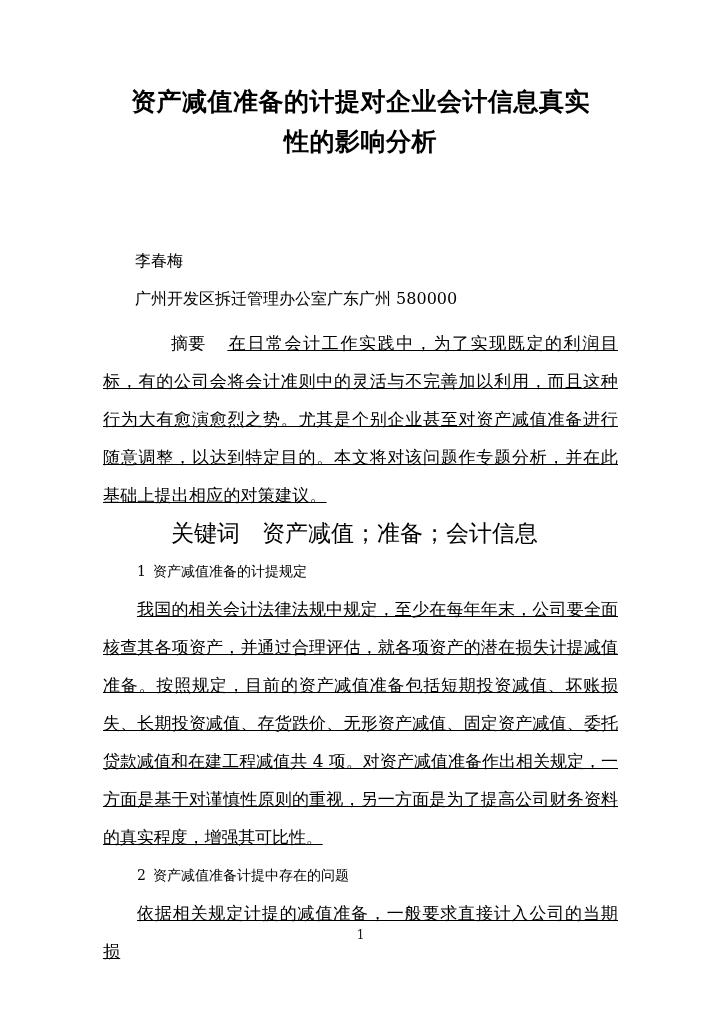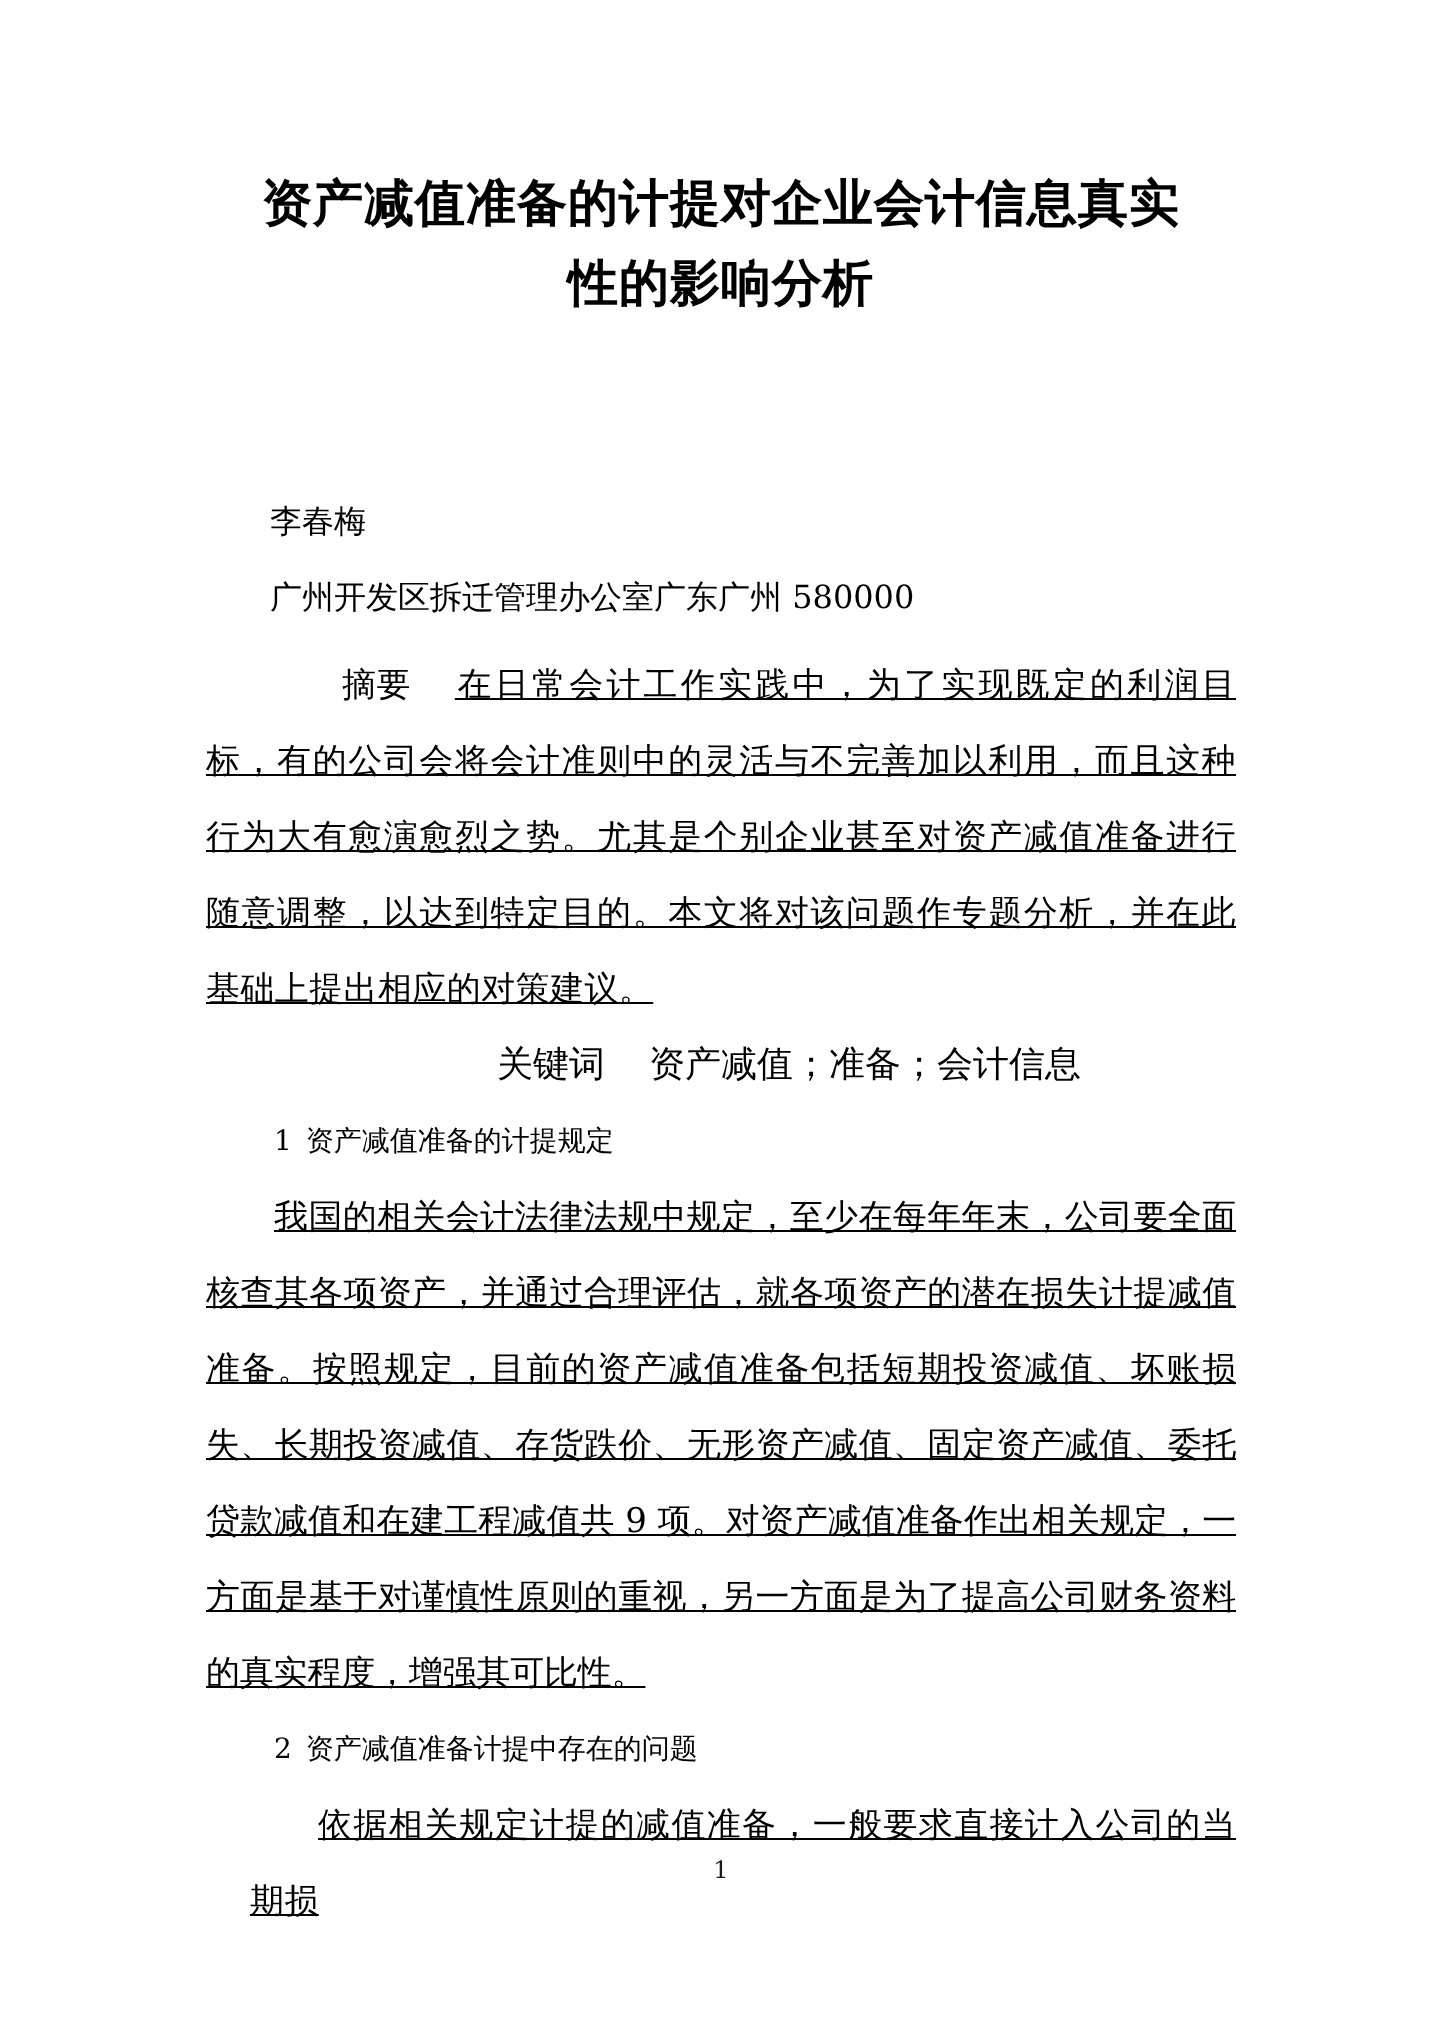--- a/index.html
+++ b/index.html
@@ -64,44 +64,43 @@
     line-height: 38px;
     text-align: justify;
     text-justify: inter-ideograph;
     text-indent: 34px;
     letter-spacing: 0.2px;
     text-decoration: underline;
   }
   p.para.tight {
     letter-spacing: -0.1px;
   }
-  p.para:last-child { margin-bottom: 0; margin-left: 22px; }
+  p.para:last-child { margin-bottom: 0; }
 
   .label-wide {
     display: inline-block;
     margin-right: 22px;
   }
 
   .heading {
     margin: 0;
     font-size: 14px;
     line-height: 38px;
     font-weight: 400;
     text-indent: 34px;
   }
   .heading .num {
     margin-right: 7px;
   }
 
   .keywords {
     margin: 0;
-    font-size: 18px;
+    font-size: 23px;
     line-height: 38px;
     text-indent: 34px;
-    text-align: center;
   }
 
   
   .page-number {
     position: absolute;
     left: 0;
     top: 928px;
     width: 721px;
     text-align: center;
     font-size: 12px;
@@ -126,21 +125,21 @@
     <div class="affiliation">广州开发区拆迁管理办公室广东广州 580000</div>
 
     <div class="spacer-sm"></div>
 
     <p class="para"><span class="label-wide">摘要</span><span>在日常会计工作实践中，为了实现既定的利润目标，有的公司会将会计准则中的灵活与不完善加以利用，而且这种行为大有愈演愈烈之势。尤其是个别企业甚至对资产减值准备进行随意调整，以达到特定目的。本文将对该问题作专题分析，并在此基础上提出相应的对策建议。</span></p>
 
     <p class="keywords"><span class="label-wide">关键词</span><span>资产减值；准备；会计信息</span></p>
 
     <h2 class="heading"><span class="num">1</span><span>资产减值准备的计提规定</span></h2>
 
-    <p class="para tight">我国的相关会计法律法规中规定，至少在每年年末，公司要全面核查其各项资产，并通过合理评估，就各项资产的潜在损失计提减值准备。按照规定，目前的资产减值准备包括短期投资减值、坏账损失、长期投资减值、存货跌价、无形资产减值、固定资产减值、委托贷款减值和在建工程减值共 9 项。对资产减值准备作出相关规定，一方面是基于对谨慎性原则的重视，另一方面是为了提高公司财务资料的真实程度，增强其可比性。</p>
+    <p class="para tight">我国的相关会计法律法规中规定，至少在每年年末，公司要全面核查其各项资产，并通过合理评估，就各项资产的潜在损失计提减值准备。按照规定，目前的资产减值准备包括短期投资减值、坏账损失、长期投资减值、存货跌价、无形资产减值、固定资产减值、委托贷款减值和在建工程减值共 4 项。对资产减值准备作出相关规定，一方面是基于对谨慎性原则的重视，另一方面是为了提高公司财务资料的真实程度，增强其可比性。</p>
 
     <h2 class="heading"><span class="num">2</span><span>资产减值准备计提中存在的问题</span></h2>
 
     <p class="para">依据相关规定计提的减值准备，一般要求直接计入公司的当期损</p>
 
   </div>
 
   <div class="page-number">1</div>
 
 </div>

